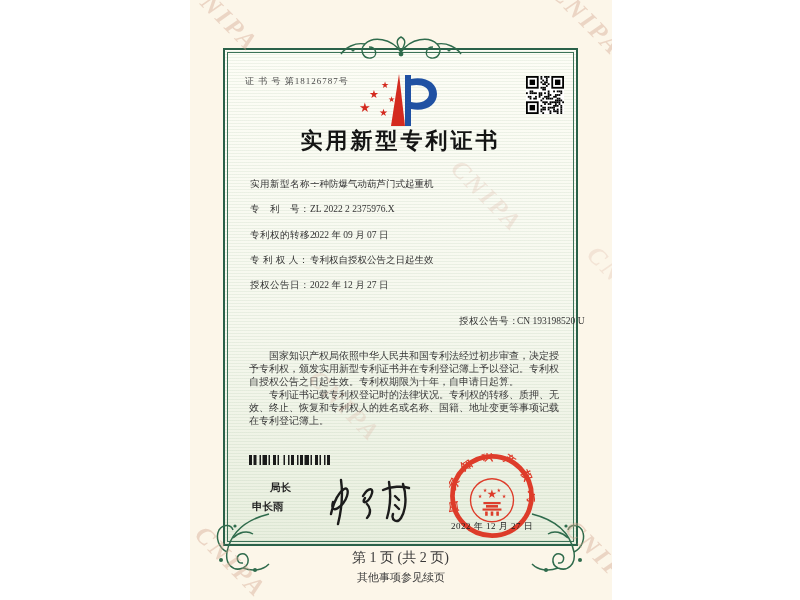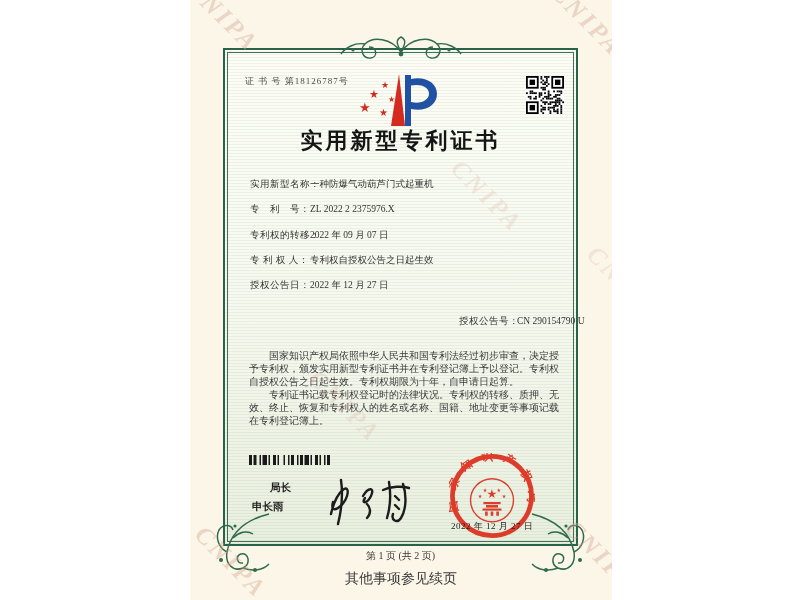--- a/index.html
+++ b/index.html
@@ -44,23 +44,23 @@
   .officer-title{position:absolute;left:29px;top:431px;font-size:10.5px;font-weight:bold;
                  color:#222;font-family:"Liberation Sans",sans-serif;margin-left:16px;}
   .officer-name{position:absolute;left:27px;top:450px;font-size:10.5px;font-weight:bold;
                 color:#222;font-family:Liberation Sans, sans-serif;}
   .signature{position:absolute;left:92px;top:424px;width:100px;height:52px;}
   
   .seal{position:absolute;left:224px;top:403px;width:86px;height:86px;z-index:5;}
   .seal-date{position:absolute;left:209px;top:470px;width:116px;text-align:center;
              font-size:9px;color:#222;z-index:6;letter-spacing:.5px;}
   .page-ind{position:absolute;left:0;top:499px;width:100%;text-align:center;
-            font-size:10px;color:#3a3a3a;z-index:6;}
+            font-size:14px;color:#3a3a3a;z-index:6;}
   .cont-note{position:absolute;left:0;top:570px;width:100%;text-align:center;
-             font-size:14px;color:#3a3a3a;z-index:3;}
+             font-size:11px;color:#3a3a3a;z-index:3;}
 </style>
 </head>
 <body>
 
 <div class="stage">
   <div class="paper">
 
     <div class="wm" style="left:-12px;top:2px">CNIPA</div>
     <div class="wm" style="left:352px;top:6px">CNIPA</div>
     <div class="wm faint" style="left:252px;top:182px">CNIPA</div>
@@ -271,21 +271,21 @@
         </div>
         <div class="frow">
           <span class="flabel">专利权的转移：</span><span>2022 年 09 月 07 日</span>
         </div>
         <div class="frow">
           <span class="flabel">专 利 权 人：</span><span>专利权自授权公告之日起生效</span>
         </div>
         <div class="frow">
           <span class="flabel">授权公告日：</span><span>2022 年 12 月 27 日</span>
           <span class="pair2">
-            <span class="flabel">授权公告号：</span><span>CN 290154790 U</span>
+            <span class="flabel">授权公告号：</span><span>CN 193198520 U</span>
           </span>
         </div>
       </div>
 
       <div class="bodytext">
         <p>国家知识产权局依照中华人民共和国专利法经过初步审查，决定授予专利权，颁发实用新型专利证书并在专利登记簿上予以登记。专利权自授权公告之日起生效。专利权期限为十年，自申请日起算。</p>
         <p>专利证书记载专利权登记时的法律状况。专利权的转移、质押、无效、终止、恢复和专利权人的姓名或名称、国籍、地址变更等事项记载在专利登记簿上。</p>
       </div>
 
       <div class="barcode">

